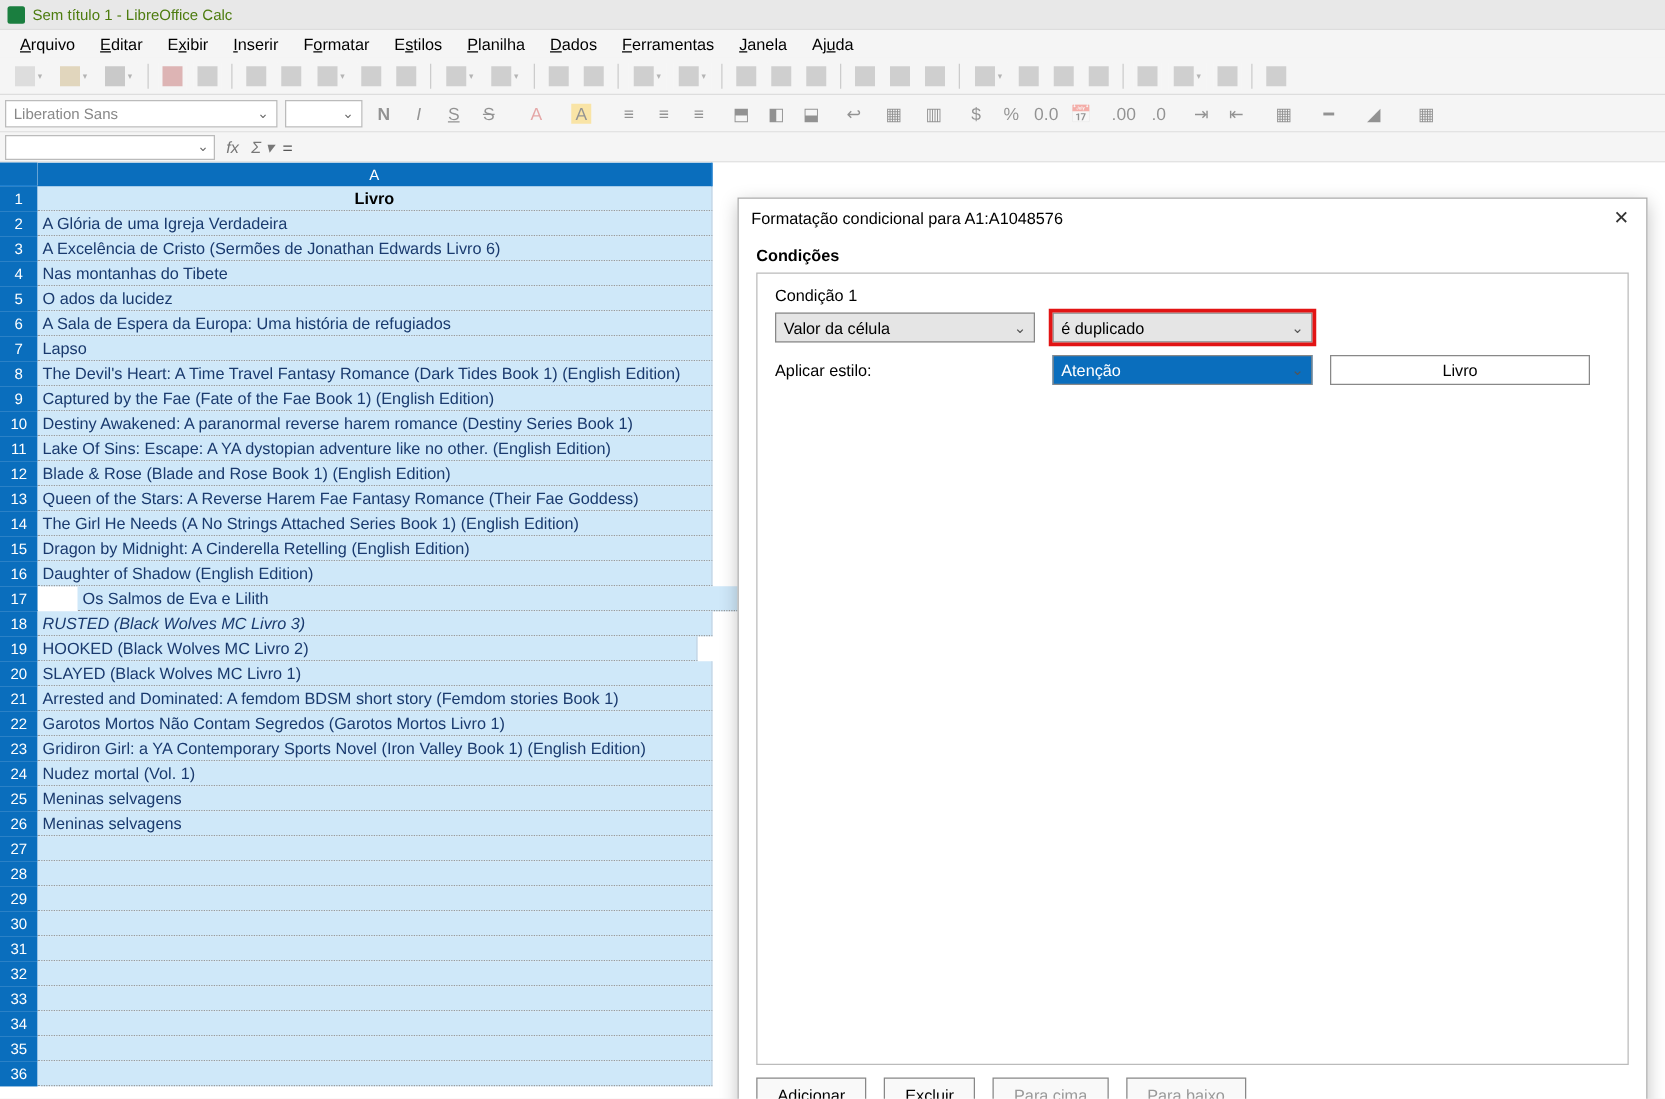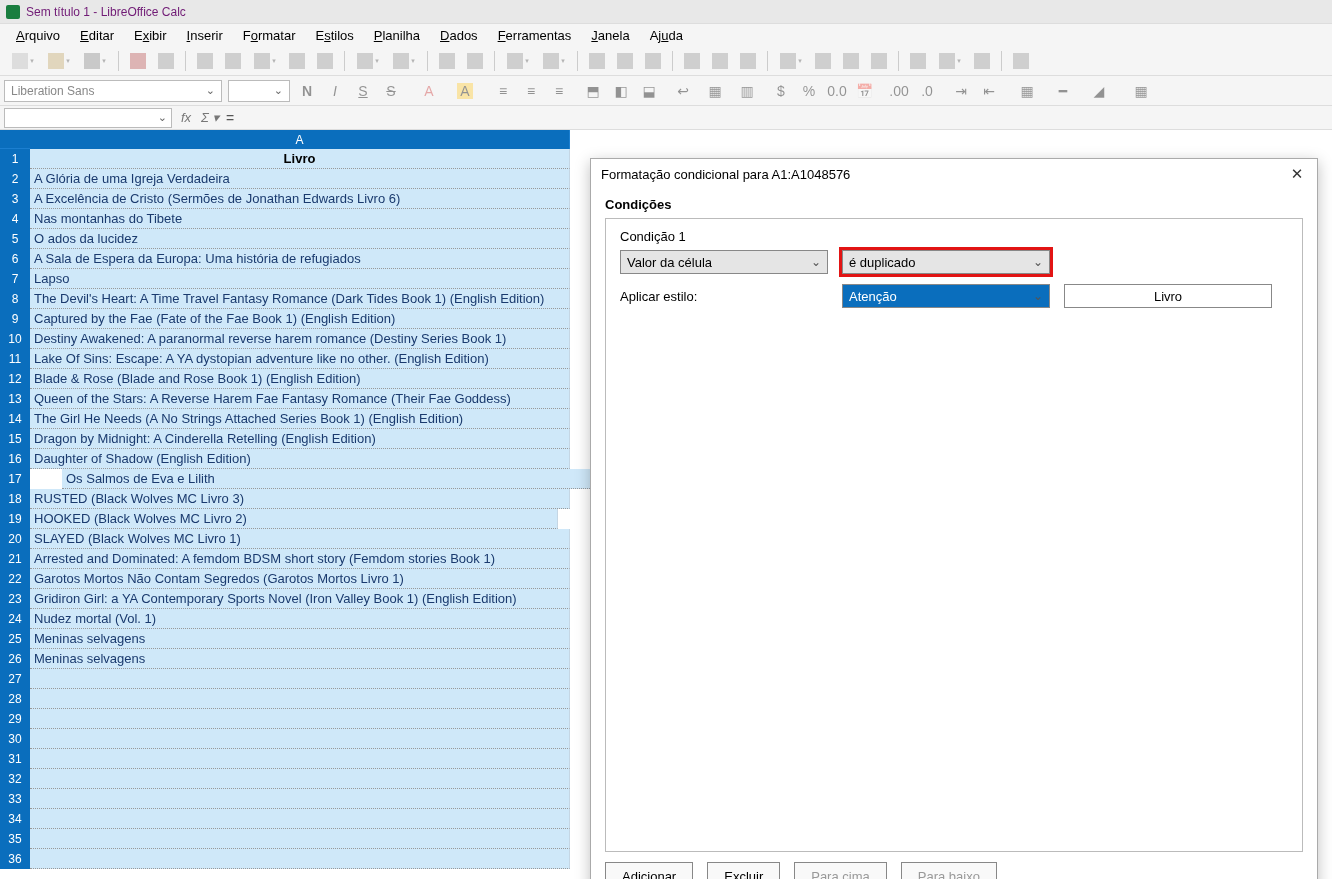--- a/index.html
+++ b/index.html
@@ -1,18 +1,18 @@
 <!DOCTYPE html>
 <html><head>
 <meta charset="utf-8">
 <style>
   * { box-sizing: border-box; margin: 0; padding: 0; }
   body { font-family: "Segoe UI", Tahoma, sans-serif; font-size: 12px; background: #f0f0f0; color: #000; width: 1332px; height: 879px; overflow: hidden; position: relative; }
 
-  .titlebar { height: 24px; background: #e8e8e8; display: flex; align-items: center; padding: 0 6px; font-size: 12px; color: #701a75; border-bottom: 1px solid #ddd; }
+  .titlebar { height: 24px; background: #e8e8e8; display: flex; align-items: center; padding: 0 6px; font-size: 12px; color: #4d7c0f; border-bottom: 1px solid #ddd; }
   .titlebar .app-icon { width: 14px; height: 14px; background: #1a7e3f; margin-right: 6px; border-radius: 2px; }
 
   .menubar { height: 22px; background: #f5f5f5; display: flex; align-items: center; padding: 0 8px; font-size: 13px; gap: 4px; }
   .menubar .menu-item { padding: 2px 8px; cursor: default; }
   .menubar .menu-item .u { text-decoration: underline; }
 
   .toolbar { height: 30px; background: #f5f5f5; display: flex; align-items: center; padding: 0 8px; gap: 6px; border-bottom: 1px solid #ddd; }
   .toolbar .tool-btn { width: 22px; height: 22px; background: #f5f5f5; display: flex; align-items: center; justify-content: center; opacity: 0.4; }
   .toolbar .tool-btn.drop { position: relative; width: 30px; }
   .toolbar .tool-btn.drop::after { content: "▾"; font-size: 7px; color: #555; margin-left: 2px; }
@@ -313,21 +313,21 @@
         <div class="cell" style="width: 540px;">The Devil's Heart: A Time Travel Fantasy Romance (Dark Tides Book 1) (English Edition)</div>
         <div class="cell" style="width: 540px;">Captured by the Fae (Fate of the Fae Book 1) (English Edition)</div>
         <div class="cell" style="width: 540px;">Destiny Awakened: A paranormal reverse harem romance (Destiny Series Book 1)</div>
         <div class="cell" style="width: 540px;">Lake Of Sins: Escape: A YA dystopian adventure like no other. (English Edition)</div>
         <div class="cell" style="width: 540px;">Blade &amp; Rose (Blade and Rose Book 1) (English Edition)</div>
         <div class="cell" style="width: 540px;">Queen of the Stars: A Reverse Harem Fae Fantasy Romance (Their Fae Goddess)</div>
         <div class="cell" style="width: 540px;">The Girl He Needs (A No Strings Attached Series Book 1) (English Edition)</div>
         <div class="cell" style="width: 540px;">Dragon by Midnight: A Cinderella Retelling (English Edition)</div>
         <div class="cell" style="width: 540px;">Daughter of Shadow (English Edition)</div>
         <div class="cell" style="width: 616px; margin-left: 32px;">Os Salmos de Eva e Lilith</div>
-        <div class="cell" style="width: 540px;">RUSTED (Black Wolves MC Livro 3)</div>
+        <div class="cell" style="width: 540px; font-style: italic;">RUSTED (Black Wolves MC Livro 3)</div>
         <div class="cell" style="width: 528px; text-align: right;">HOOKED (Black Wolves MC Livro 2)</div>
         <div class="cell" style="width: 540px;">SLAYED (Black Wolves MC Livro 1)</div>
         <div class="cell" style="width: 540px;">Arrested and Dominated: A femdom BDSM short story (Femdom stories Book 1)</div>
         <div class="cell" style="width: 540px;">Garotos Mortos Não Contam Segredos (Garotos Mortos Livro 1)</div>
         <div class="cell" style="width: 540px;">Gridiron Girl: a YA Contemporary Sports Novel (Iron Valley Book 1) (English Edition)</div>
         <div class="cell" style="width: 540px;">Nudez mortal (Vol. 1)</div>
         <div class="cell" style="width: 540px;">Meninas selvagens</div>
         <div class="cell" style="width: 540px;">Meninas selvagens</div>
         <div class="cell" style="width: 540px;"></div>
         <div class="cell" style="width: 540px;"></div>

